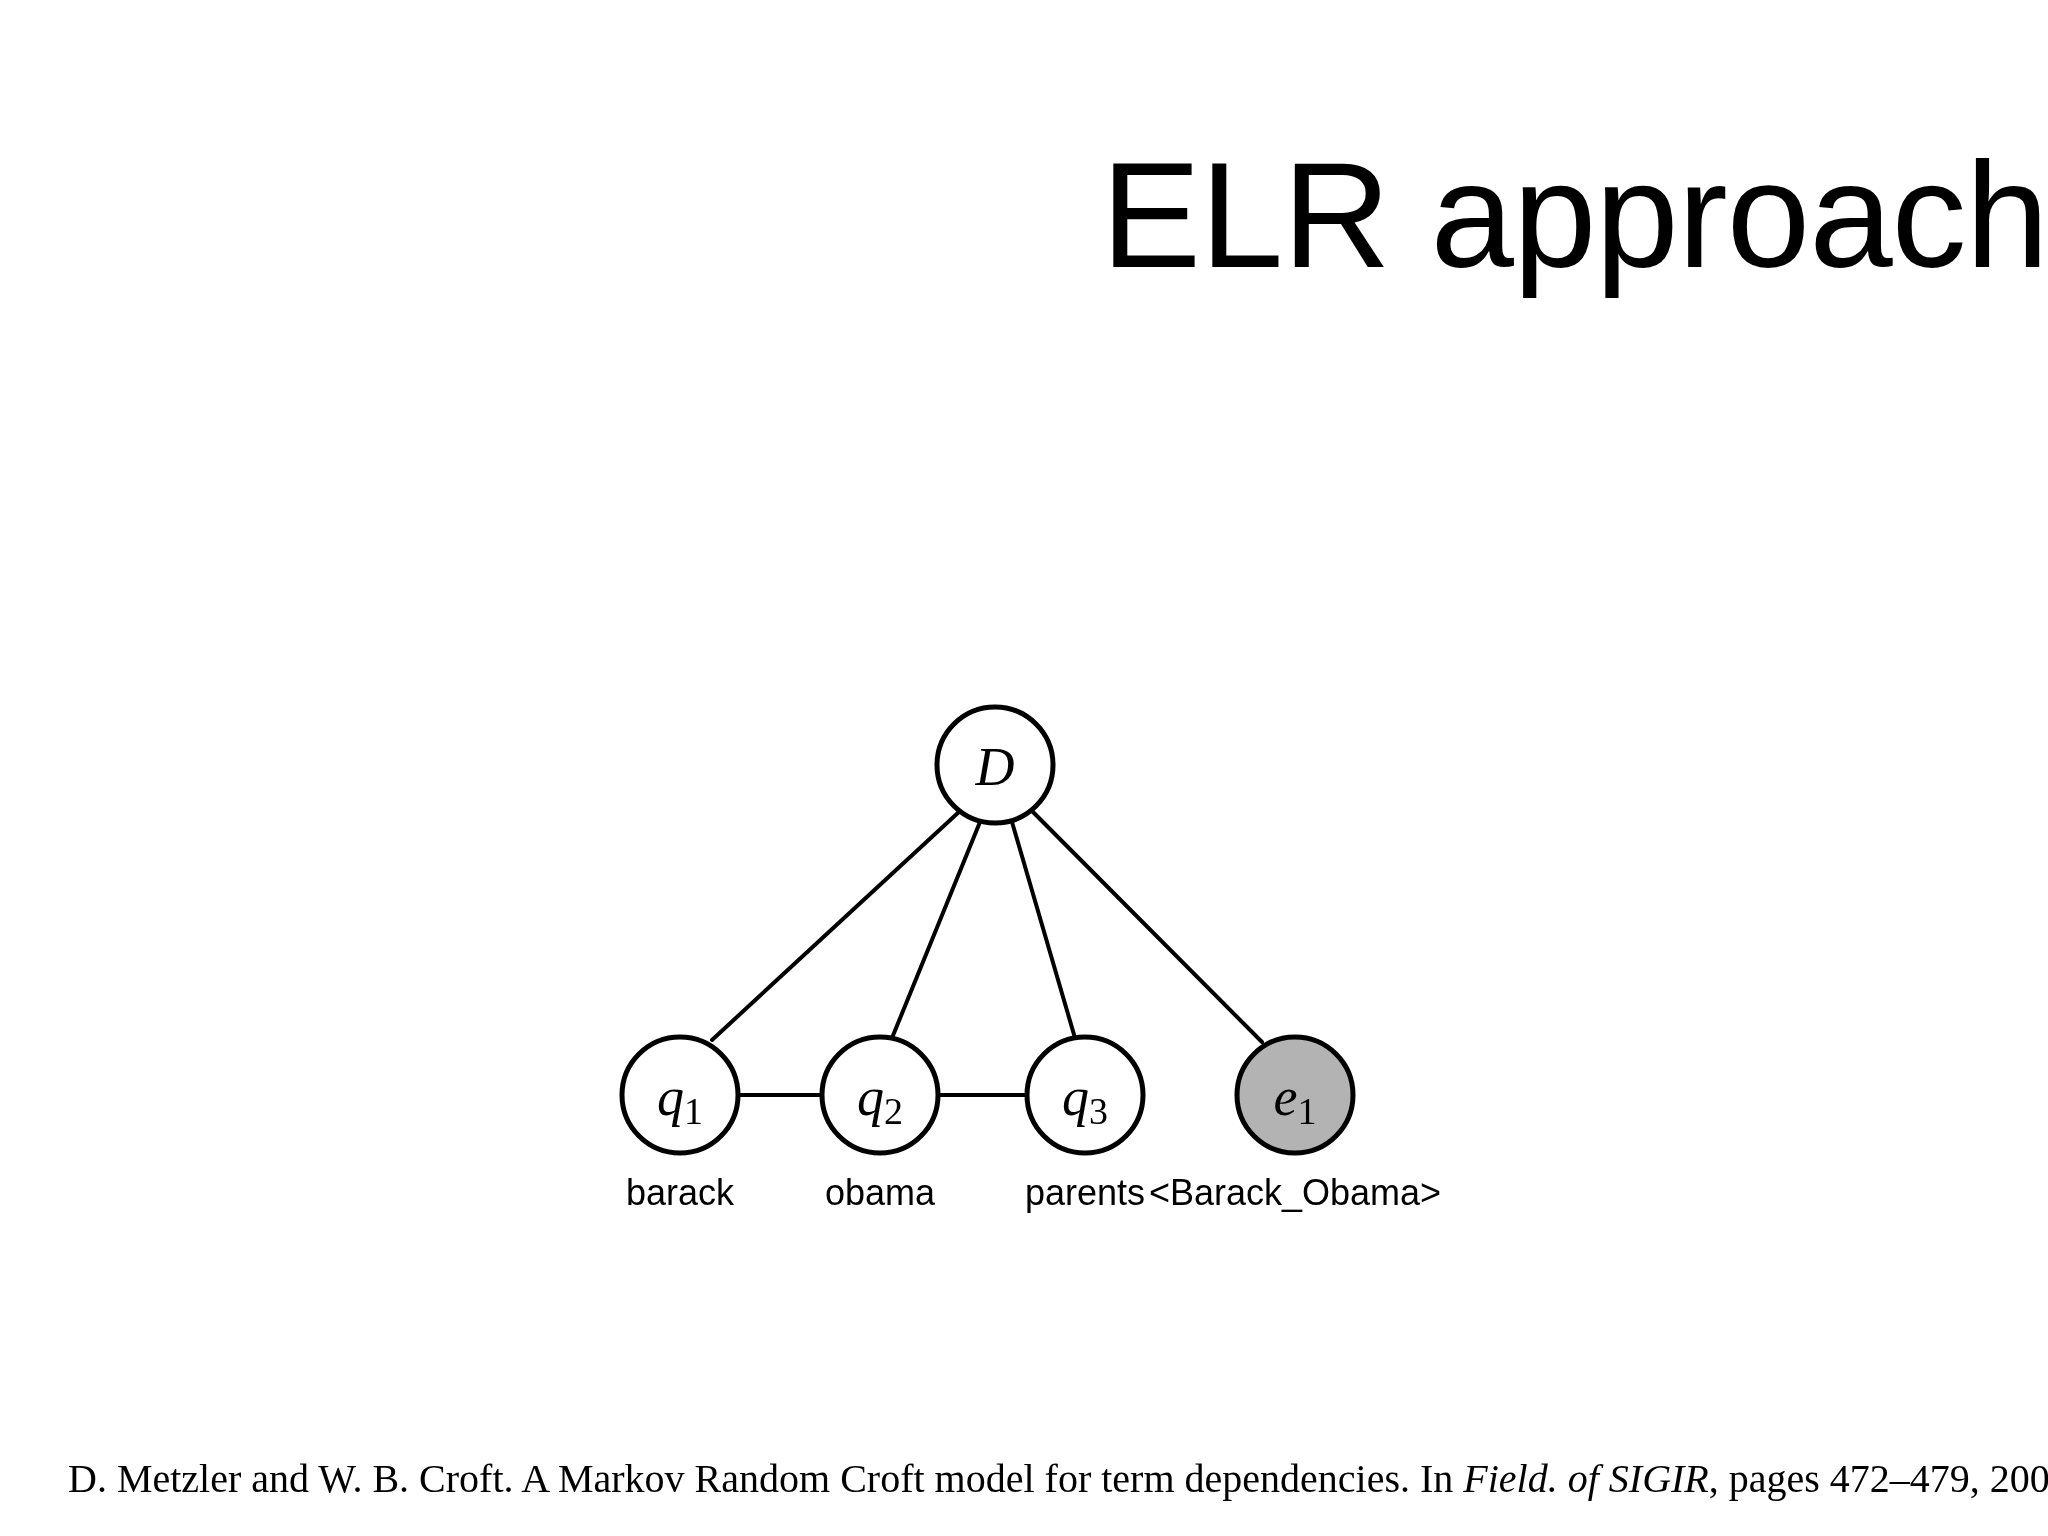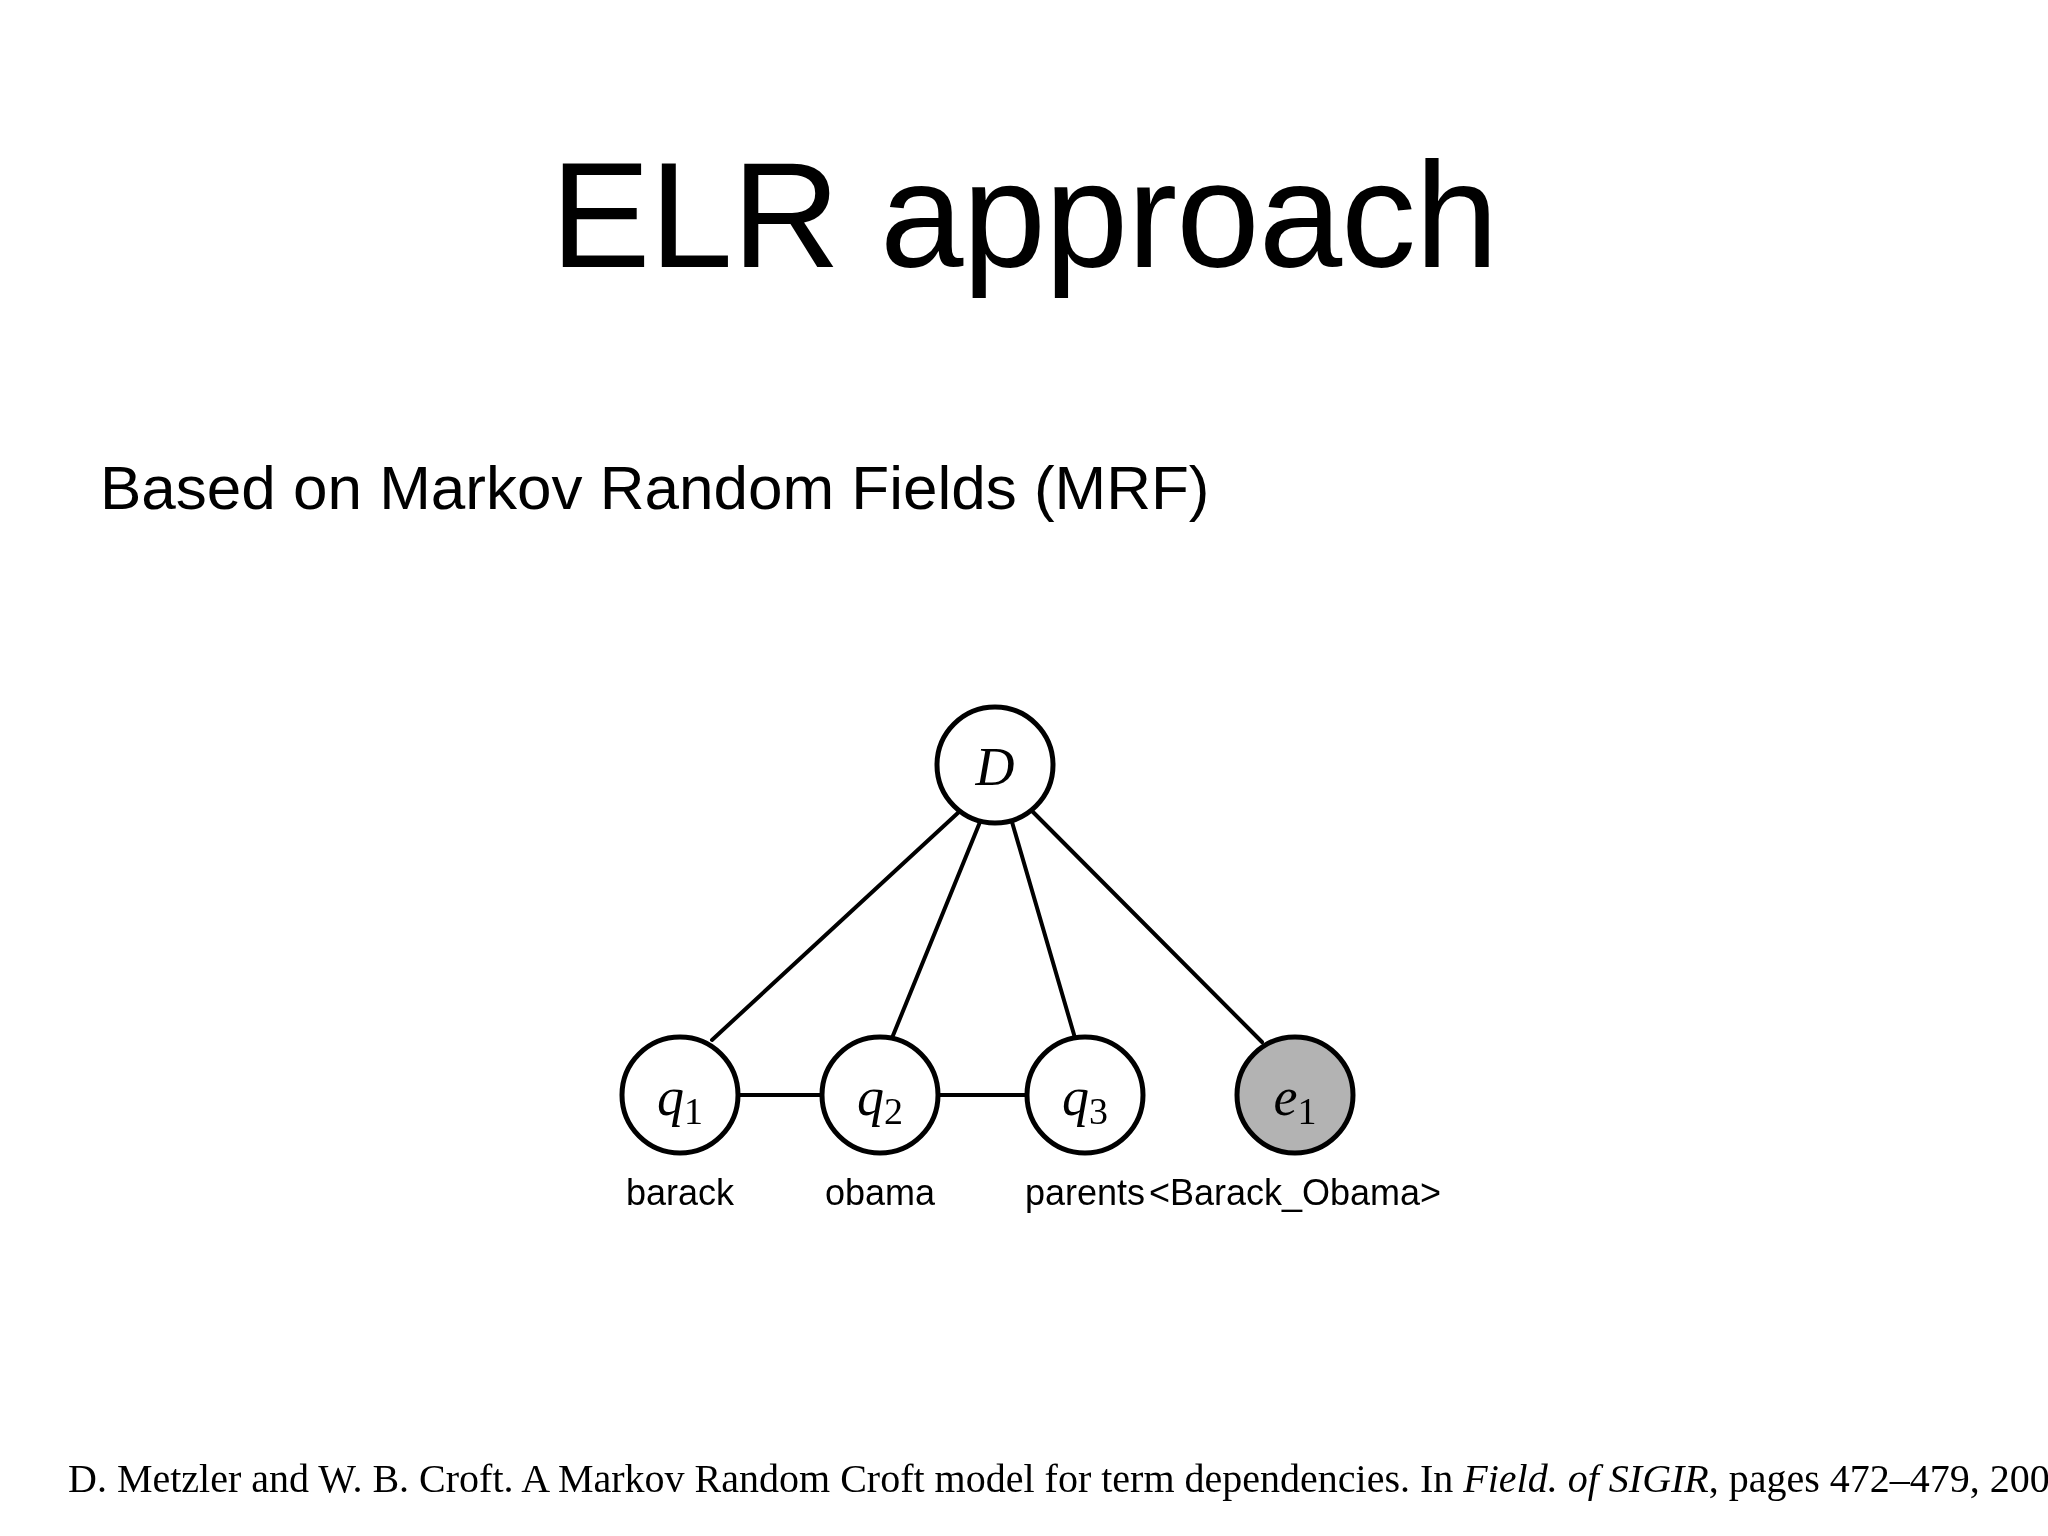--- a/index.html
+++ b/index.html
@@ -16,21 +16,21 @@
     font-family: "Liberation Sans", sans-serif;
     color: #000000;
   }
 
   
   #slide-title {
     position: absolute;
     left: 0;
     top: 140px;
     width: 2048px;
-    text-align: center;
+    text-align: right;
     font-family: "Liberation Sans", sans-serif;
     font-size: 150px;
     font-weight: 400;
     line-height: 1.0;
     letter-spacing: -1px;
     color: #000000;
     white-space: nowrap;
   }
 
   
@@ -107,21 +107,20 @@
     font-style: italic;
   }
 </style>
 </head>
 <body>
 
 <div id="slide">
 
   <div id="slide-title">ELR approach</div>
 
-  <div id="slide-subtitle">Based on Markov Random Fields (MRF)</div>
 
   <div id="mrf-figure">
     <svg viewBox="0 0 960 600" xmlns="http://www.w3.org/2000/svg">
 
       <line class="graph-edge" x1="420" y1="151" x2="172" y2="380"></line>
       <line class="graph-edge" x1="440" y1="162" x2="352" y2="378"></line>
       <line class="graph-edge" x1="472" y1="162" x2="535" y2="378"></line>
       <line class="graph-edge" x1="492" y1="151" x2="722" y2="382"></line>
 
       <line class="graph-edge" x1="198" y1="435" x2="282" y2="435"></line>

